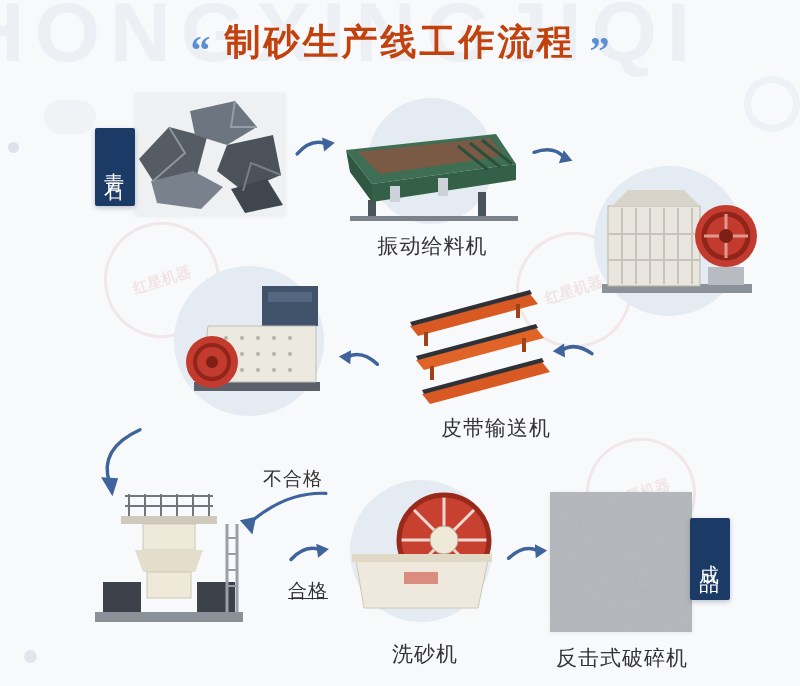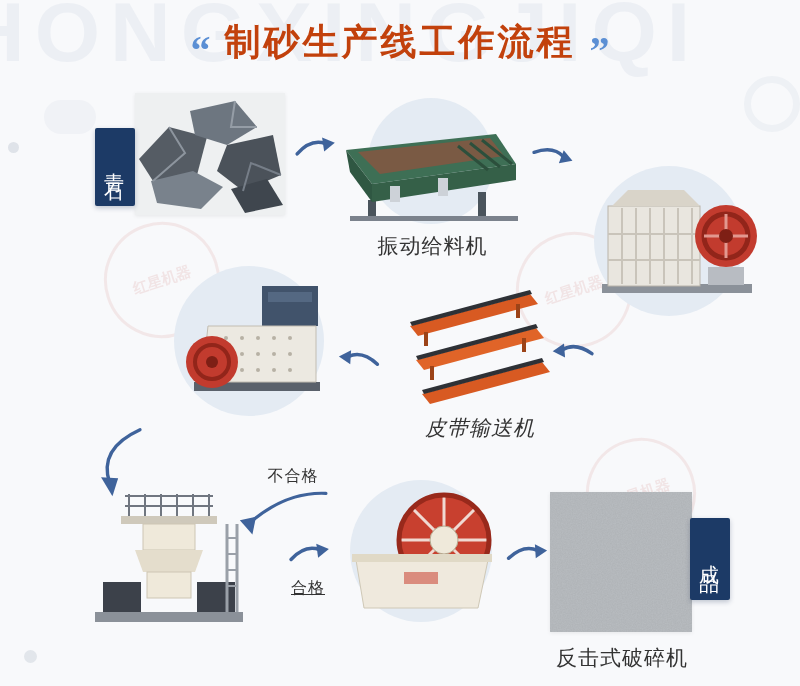--- a/index.html
+++ b/index.html
@@ -36,21 +36,21 @@
   }
   
   .machine{position:absolute;z-index:2;}
   .machine svg{display:block;width:100%;height:100%;}
   .mlabel{
     position:absolute;z-index:3;text-align:center;
     font-size:21px;color:#333333;letter-spacing:1px;
   }
   .flow-note{
     position:absolute;z-index:3;text-align:center;
-    font-size:16px;color:#333333;letter-spacing:1px;
+    font-size:19px;color:#333333;letter-spacing:1px;
   }
   .vtag{
     position:absolute;z-index:4;background:#1c3a66;color:#ffffff;
     writing-mode:vertical-rl;text-orientation:upright;
     display:flex;align-items:center;justify-content:center;
     font-size:20px;letter-spacing:10px;border-radius:2px;
     box-shadow:0 2px 5px rgba(20,40,80,.25);
   }
   .arrow{position:absolute;color:#3f639b;z-index:2;}
   .photo{position:absolute;z-index:2;box-shadow:0 1px 4px rgba(0,0,0,.08);}
@@ -184,21 +184,21 @@
         <polygon points="12,40 132,8 134,12 14,44" fill="#2e3136"></polygon>
         <line x1="28" y1="50" x2="28" y2="64" stroke="#9c4318" stroke-width="4"></line>
         <line x1="120" y1="22" x2="120" y2="36" stroke="#9c4318" stroke-width="4"></line>
       </g>
       <g transform="translate(12,68)">
         <polygon points="12,44 132,12 140,22 20,54" fill="#d85a22"></polygon>
         <polygon points="12,40 132,8 134,12 14,44" fill="#2e3136"></polygon>
       </g>
     </svg>
   </div>
-  <div class="mlabel" style="left:400px;top:414px;width:160px;font-style:italic;">皮带输送机</div>
+  <div class="mlabel" style="left:416px;top:414px;width:160px;">皮带输送机</div>
 
   <svg class="arrow" style="left:338px;top:346px;width:42px;height:26px;transform:scaleX(-1);">
       <use href="#arr"></use>
     </svg>
 
   <div class="machine" style="left:178px;top:278px;width:155px;height:128px;">
     <svg viewBox="0 0 155 128">
       <rect x="16" y="104" width="126" height="9" fill="#5a616b"></rect>
       <rect x="84" y="8" width="56" height="40" fill="#41536b"></rect>
       <rect x="90" y="14" width="44" height="10" fill="#546882"></rect>
@@ -277,20 +277,21 @@
         <line x1="64" y1="20" x2="128" y2="84"></line>
         <line x1="128" y1="20" x2="64" y2="84"></line>
       </g>
       <circle cx="96" cy="52" r="14" fill="#efe9da" stroke="#b4a88e"></circle>
       <circle cx="96" cy="52" r="45" fill="none" stroke="#98291b" stroke-width="5"></circle>
       <polygon points="8,72 140,72 130,120 16,120" fill="#efe9dd" stroke="#cfc8b6"></polygon>
       <rect x="4" y="66" width="140" height="8" fill="#e0d9c6"></rect>
       <rect x="56" y="84" width="34" height="12" fill="#c8402f" opacity="0.55"></rect>
     </svg>
   </div>
+  <div class="mlabel" style="left:360px;top:640px;width:130px;">洗砂机</div>
 
   <svg class="arrow" style="left:506px;top:540px;width:42px;height:26px;">
       <use href="#arr"></use>
     </svg>
 
   <div class="photo" style="left:550px;top:492px;width:142px;height:140px;">
     <svg viewBox="0 0 142 140">
       <defs>
         <filter id="grain" x="0" y="0" width="100%" height="100%">
           <feTurbulence type="fractalNoise" baseFrequency="0.8" numOctaves="3" seed="7"></feTurbulence>

